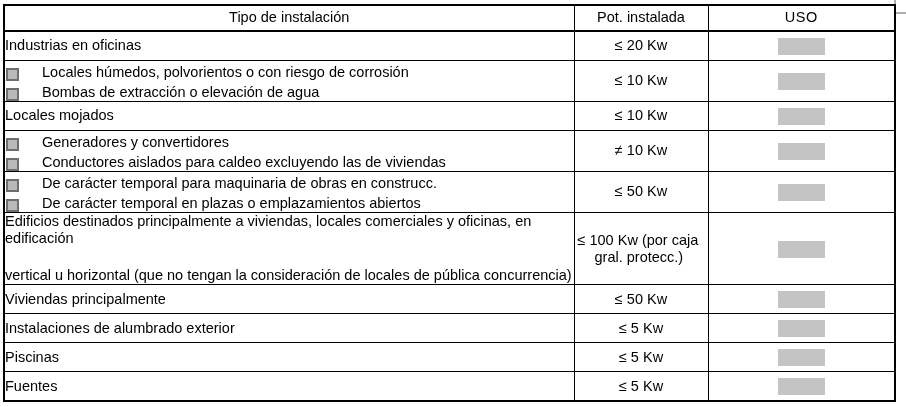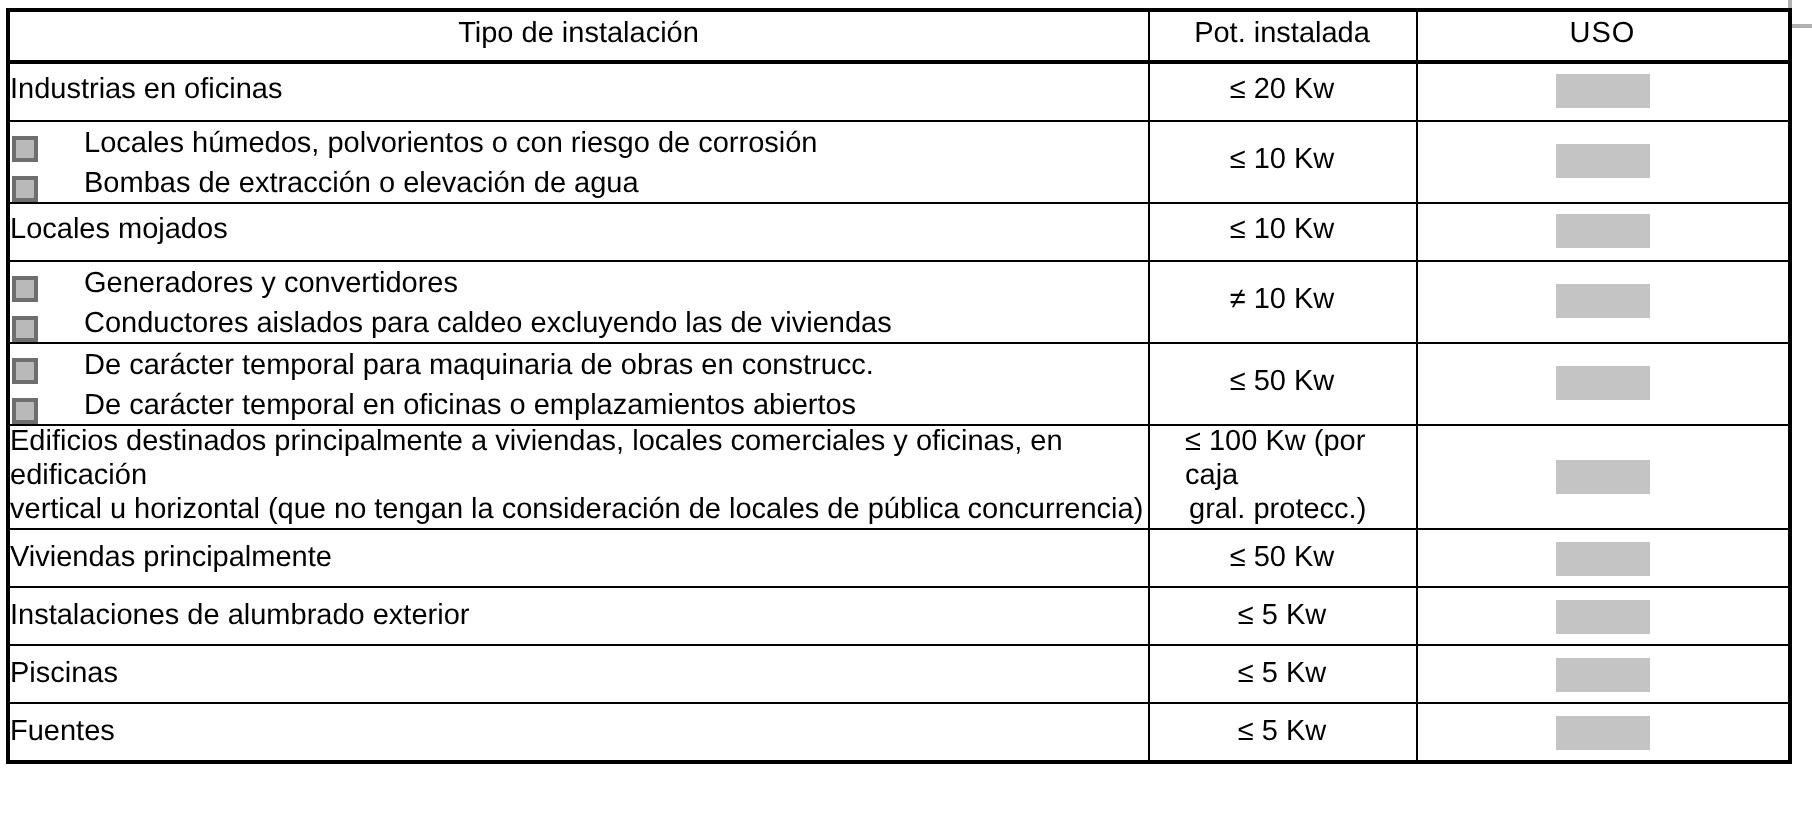--- a/index.html
+++ b/index.html
@@ -141,21 +141,21 @@
   .two-line {
     padding-left: 6px;
     padding-right: 2px;
     font-size: 14.5px;
     line-height: 1.32;
   }
   .pot-two-line {
     line-height: 1.32;
     font-size: 14.5px;
   }
-  .pot-two-line .l1 { display:block; text-align:left; padding-left:18px;}
+  .pot-two-line .l1 { display:block; text-align:left; padding-left:3px;}
   .pot-two-line .l2 { display:block; text-align:left;margin-left:20px; }
 </style>
 </head>
 <body>
 
 <div id="page">
 
   <div class="corner-artifact"></div>
 
   <div class="table-wrap">
@@ -217,31 +217,31 @@
           </tr>
           <tr>
             <td class="cell-tipo-group">
               <ul class="sub-list">
                 <li class="sub-item">
                   <span class="sub-icon" style="background: rgb(185, 185, 185); border-color: rgb(110, 110, 110);"></span>
                   <span class="sub-label">De carácter temporal para maquinaria de obras en construcc.</span>
                 </li>
                 <li class="sub-item">
                   <span class="sub-icon" style="background: rgb(185, 185, 185); border-color: rgb(110, 110, 110);"></span>
-                  <span class="sub-label">De carácter temporal en oficinas o emplazamientos abiertos</span>
+                  <span class="sub-label">De carácter temporal en plazas o emplazamientos abiertos</span>
                 </li>
               </ul>
             </td>
             <td class="cell-pot">≤ 50 Kw</td>
             <td class="cell-uso"><span class="uso-block" style="background: rgb(196, 196, 196);"></span></td>
           </tr>
           <tr>
             <td class="two-line">
               <span style="display: block;">Edificios destinados principalmente a viviendas, locales comerciales y oficinas, en edificación</span>
-              <span style="display: block;">vertical u horizontal (que no tengan la consideración de locales de pública concurrencia)</span>
+              <span style="display: block; margin-top: 20px;">vertical u horizontal (que no tengan la consideración de locales de pública concurrencia)</span>
             </td>
             <td class="cell-pot pot-two-line">
               <span class="l1">≤ 100 Kw (por caja</span>
               <span class="l2">gral. protecc.)</span>
             </td>
             <td class="cell-uso"><span class="uso-block" style="background: rgb(196, 196, 196);"></span></td>
           </tr>
           <tr>
             <td class="cell-tipo" style="height: 28px;">Viviendas principalmente</td>
             <td class="cell-pot">≤ 50 Kw</td>

